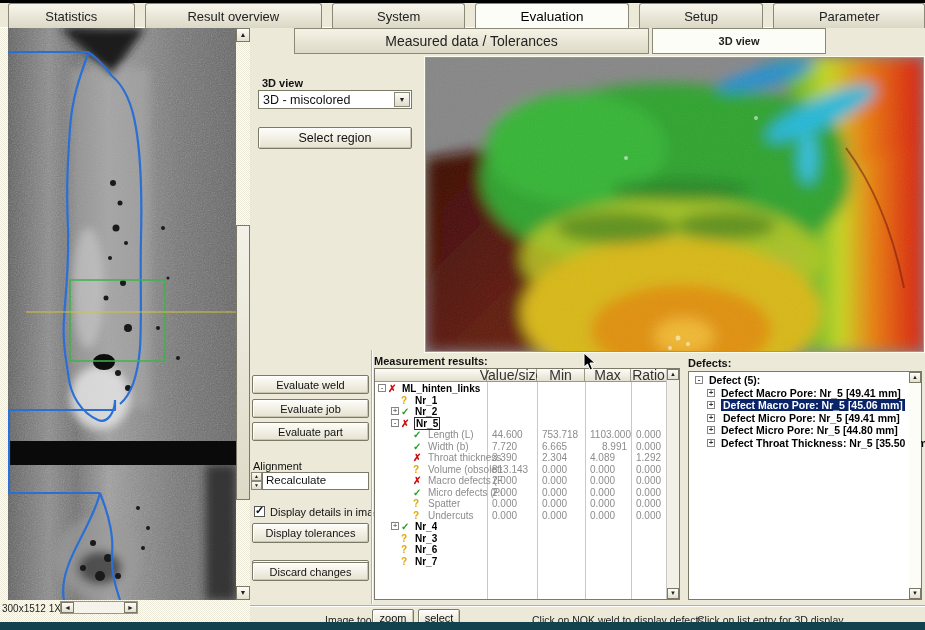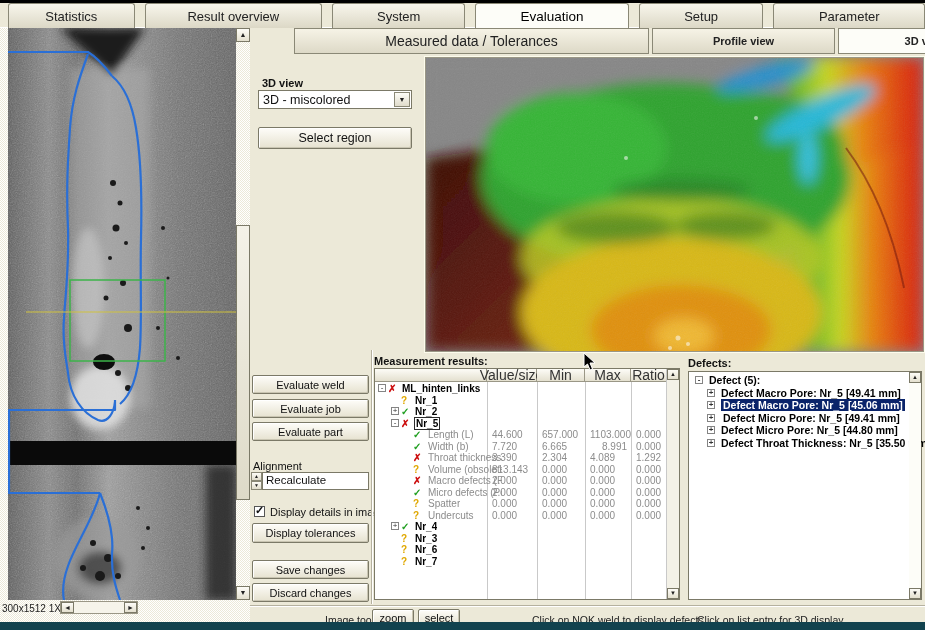--- a/index.html
+++ b/index.html
@@ -205,21 +205,20 @@
       <div class="hscroll">
         <div class="sbtn" style="left:0;top:0;">◄</div>
         <div class="sbtn" style="right:0;top:0;left:auto;position:absolute;">►</div>
       </div>
     </div>
   </div>
 
   <div id="right-panel" class="abs">
     <div id="sub-tabs">
         <div class="stab large" style="width: 355px; margin-left: 41px;">Measured data / Tolerances</div>
-        <div class="stab small" style="width: 183px;">Profile view</div>
         <div class="stab small active" style="width: 174px;">3D view</div>
       </div>
 
     <div class="view-label abs">3D view</div>
     <div class="dropdown abs">
       <span>3D - miscolored</span>
       <span class="dd-btn">▼</span>
     </div>
     <div id="select-region" class="btn abs">Select region</div>
 
@@ -287,21 +286,21 @@
       <div class="spinfield">Recalculate</div>
     </div>
     <div id="chk-row" class="abs">
       <span class="chk">
           <span>✓</span>
         </span>
       <span>Display details in image</span>
     </div>
     <div class="btn abs" style="left:2px;top:495px;width:117px;height:20px;">Display tolerances</div>
     <div class="btn abs colbtn" style="top:532px;">Save changes</div>
-    <div class="btn abs colbtn" style="top:555px;">Discard changes</div>
+    <div class="btn abs colbtn" style="top:534px;">Discard changes</div>
 
     <div class="vgroove abs"></div>
     <div class="hgroove abs"></div>
 
     <div class="meas-label abs">Measurement results:</div>
     <div id="mtable" class="abs">
       <div id="mhead">
           <div class="hcell" style="width: 112px;"></div>
           <div class="hcell" style="width: 50px;">Value/size</div>
           <div class="hcell" style="width: 48px;">Min</div>
@@ -329,21 +328,21 @@
           </div>
           <div class="mrow">
             <span class="exp" style="left: 16px;">-</span>
             <span class="tic fail" style="left: 26px;">✗</span>
             <span class="tlb b sel" style="left: 40px;">Nr_5</span>
           </div>
           <div class="mrow">
             <span class="tic ok" style="left: 38px;">✓</span>
             <span class="tlb" style="left: 53px;">Length (L)</span>
             <span class="cell" style="left: 117px;">44.600</span>
-            <span class="cell" style="left: 167px;">657.000</span>
+            <span class="cell" style="left: 167px;">753.718</span>
             <span class="cell" style="left: 215px;">1103.000</span>
             <span class="cell" style="left: 261px;">0.000</span>
           </div>
           <div class="mrow">
             <span class="tic ok" style="left: 38px;">✓</span>
             <span class="tlb" style="left: 53px;">Width (b)</span>
             <span class="cell" style="left: 117px;">7.720</span>
             <span class="cell" style="left: 167px;">6.665</span>
             <span class="cell" style="left: 215px; padding-left: 12px;">8.991</span>
             <span class="cell" style="left: 261px;">0.000</span>

